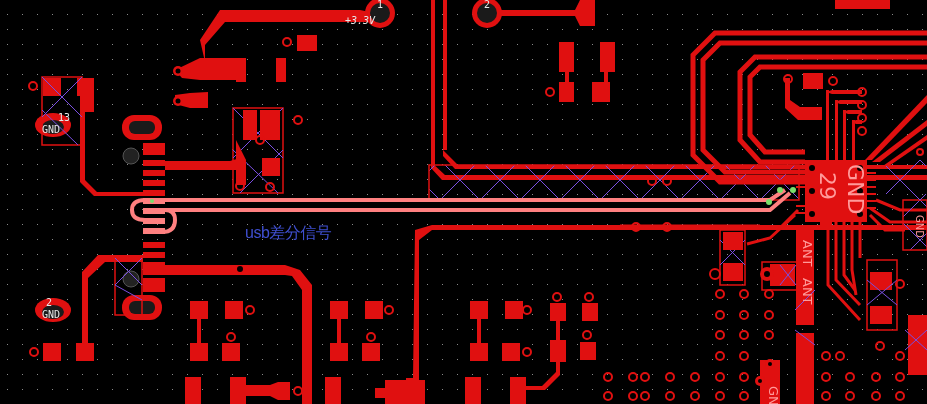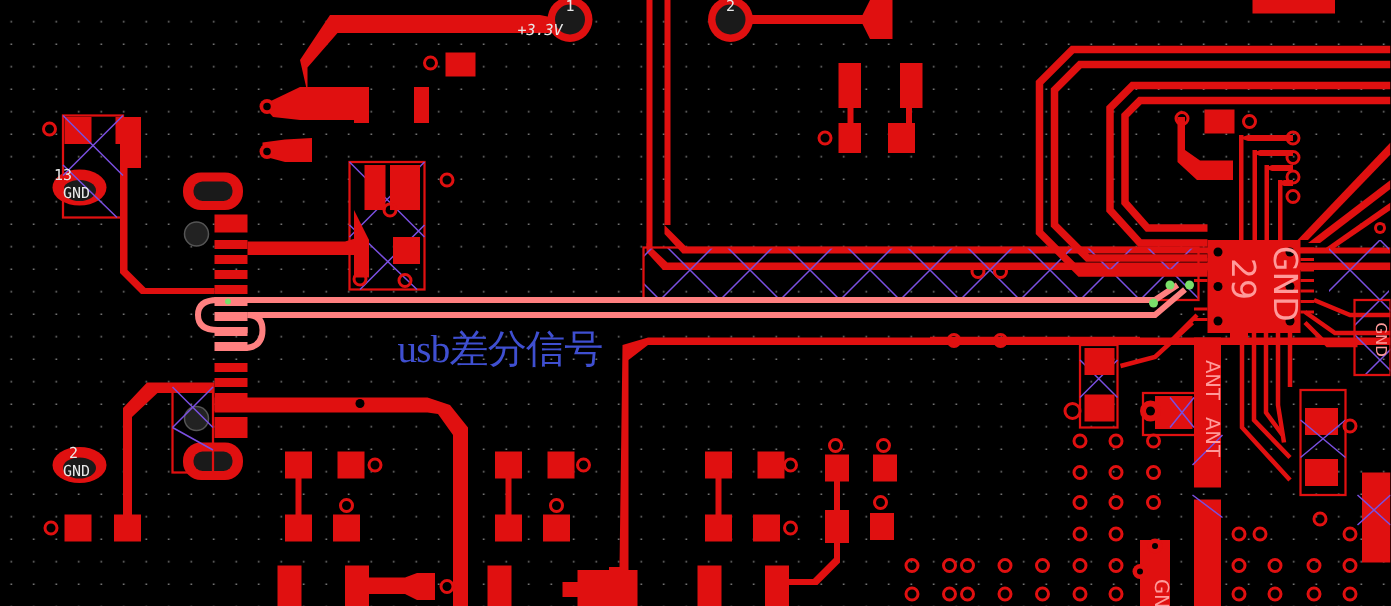--- a/index.html
+++ b/index.html
@@ -1,19 +1,19 @@
 <!DOCTYPE html>
 <html><head>
 <meta charset="utf-8">
 <style>
   html, body { margin: 0; padding: 0; background: #000; }
   body { width: 927px; height: 404px; overflow: hidden; position: relative; font-family: "DejaVu Sans", sans-serif; }
   #canvas { position: absolute; left: 0; top: 0; width: 927px; height: 404px; }
   .lbl { position: absolute; color: #e8e8e8; font-family: "DejaVu Sans Mono", monospace; font-size: 10px; line-height: 10px; white-space: nowrap; pointer-events: none; }
-  .annot { position: absolute; left: 245px; top: 218px; color: #3f4fd0; font-family: Liberation Serif, serif; font-size: 26px; line-height: 30px; white-space: nowrap; letter-spacing: -0.5px; margin-left: 20px; }
+  .annot { position: absolute; left: 245px; top: 218px; color: #3f4fd0; font-family: Liberation Sans, sans-serif; font-size: 16px; line-height: 30px; white-space: nowrap; letter-spacing: -0.5px; }
   .chip-label { position: absolute; color: #ff9a9a; font-family: "DejaVu Sans", sans-serif; font-size: 22px; line-height: 22px; white-space: nowrap; transform-origin: left top; transform: rotate(90deg); }
   .ant { position: absolute; color: #ff9a9a; font-family: "DejaVu Sans", sans-serif; font-size: 13px; line-height: 13px; white-space: nowrap; transform-origin: left top; transform: rotate(90deg); }
 </style>
 </head>
 <body>
 
 <svg id="canvas" width="927" height="404" viewBox="0 0 927 404" xmlns="http://www.w3.org/2000/svg">
   <defs>
     <pattern id="grid" x="0" y="0" width="15" height="15" patternUnits="userSpaceOnUse">
       <rect x="7" y="14" width="1" height="1" fill="#8a8a8a"></rect>
@@ -344,21 +344,21 @@
     <circle cx="900" cy="284" r="4" fill="none" stroke="#e01010" stroke-width="2"></circle>
     <rect x="903" y="200" width="24" height="50" fill="url(#hatch)" stroke="#e01010" stroke-width="1.5"></rect>
     <rect x="908" y="315" width="19" height="60" fill="#e01010"></rect>
     <path d="M905,330 L927,350 M927,330 L905,350" stroke="#7a4fe0" stroke-width="1"></path>
     <rect x="886" y="160" width="40" height="40" fill="url(#hatch)"></rect>
   </g>
 </svg>
 
 <div class="annot">usb差分信号</div>
 
-<div class="lbl" style="left:36px; top:113px;">13</div>
+<div class="lbl" style="left:58px; top:113px;">13</div>
 <div class="lbl" style="left:42px; top:125px;">GND</div>
 <div class="lbl" style="left:46px; top:298px;">2</div>
 <div class="lbl" style="left:42px; top:310px;">GND</div>
 
 <div class="lbl" style="left:377px; top:0px;">1</div>
 <div class="lbl" style="left:345px; top:16px;font-style:italic;">+3.3V</div>
 <div class="lbl" style="left:484px; top:0px;">2</div>
 
 <div class="chip-label" style="left:866px; top:164px;">GND</div>
 <div class="chip-label" style="left:838px; top:172px;">29</div>

